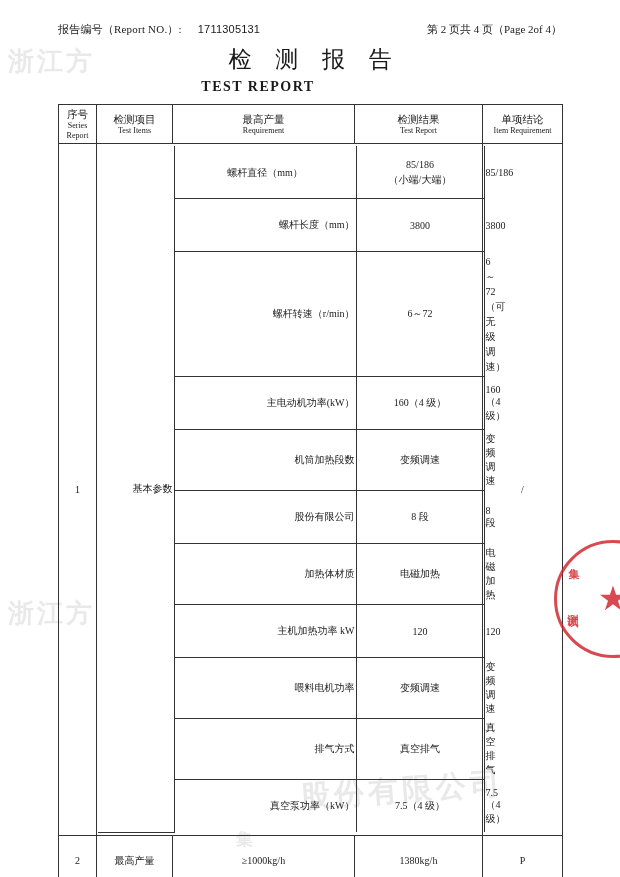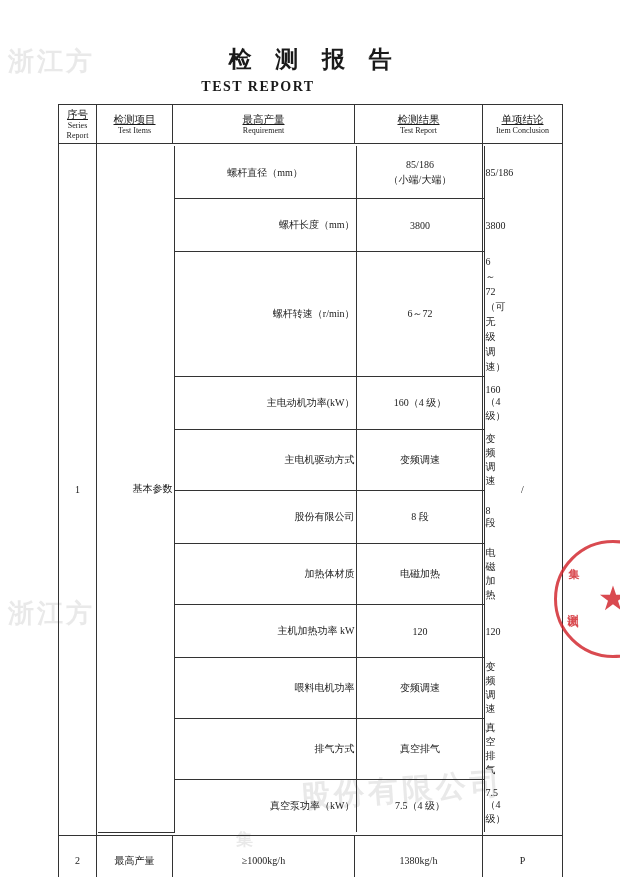--- a/index.html
+++ b/index.html
@@ -44,21 +44,21 @@
   .page-no { white-space: nowrap; }
 
   
   .title-cn {
     position: absolute;
     top: 44px;
     left: 0;
     width: 620px;
     text-align: center;
     font-size: 23px;
-    font-weight: bold;
+    font-weight: normal;
     letter-spacing: 9px;
     text-indent: 9px;
   }
   .title-en {
     position: absolute;
     top: 79px;
     left: 0;
     width: 516px;
     text-align: center;
     font-size: 14px;
@@ -84,21 +84,21 @@
     padding: 2px 1px;
     font-weight: normal;
   }
   .col-no    { width: 38px; }
   .col-item  { width: 76px; }
   .col-req   { width: 182px; }
   .col-res   { width: 128px; }
   .col-concl { width: 80px; }
 
   thead td { height: 34px; }
-  .th-cn { display: block; font-size: 10.5px; line-height: 1.25; text-decoration: underline; }
+  .th-cn { display: block; font-size: 10.5px; line-height: 1.25; }
   .th-en { display: block; font-size: 8px; line-height: 1.2; font-family: "Liberation Serif", serif; }
 
   
   td.nested { padding: 0; border: 1px solid #333333; }
   table.sub {
     width: 100%;
     border-collapse: collapse;
     table-layout: fixed;
   }
   table.sub td {
@@ -182,20 +182,27 @@
 </head>
 <body>
 
 <div class="page">
 
   <div class="wm wm-1">浙江方</div>
   <div class="wm wm-2">浙江方</div>
   <div class="wm wm-3">股份有限公司</div>
   <div class="wm wm-4">集</div>
 
+  <div class="header-row">
+    <div class="report-no">
+      <span class="label">报告编号（Report NO.）:</span>
+      <span class="value">1711305131</span>
+    </div>
+    <div class="page-no">第 2 页共 4 页（Page 2of 4）</div>
+  </div>
 
   <div class="title-cn">检 测 报 告</div>
   <div class="title-en">TEST   REPORT</div>
 
   <table class="main">
     <colgroup>
       <col class="col-no">
         <col class="col-item">
         <col class="col-req">
         <col class="col-res">
@@ -214,21 +221,21 @@
         <td>
           <span class="th-cn">最高产量</span>
           <span class="th-en">Requirement</span>
         </td>
         <td>
           <span class="th-cn">检测结果</span>
           <span class="th-en">Test Report</span>
         </td>
         <td>
           <span class="th-cn">单项结论</span>
-          <span class="th-en">Item Conclusion</span>
+          <span class="th-en">Item Requirement</span>
         </td>
       </tr>
     </thead>
     <tbody>
 
       <tr>
         <td>1</td>
         <td class="nested" colspan="3">
           <table class="sub">
             <colgroup>
@@ -260,21 +267,21 @@
                   <span>6～72</span>
                   <span>（可无级调速）</span>
                 </td>
               </tr>
               <tr>
                 <td>主电动机功率(kW）</td>
                 <td>160（4 级）</td>
                 <td>160（4 级）</td>
               </tr>
               <tr>
-                <td>主电机驱动方式</td>
+                <td>机筒加热段数</td>
                 <td>变频调速</td>
                 <td>变频调速</td>
               </tr>
               <tr>
                 <td>股份有限公司</td>
                 <td>8 段</td>
                 <td>8 段</td>
               </tr>
               <tr>
                 <td>加热体材质</td>

